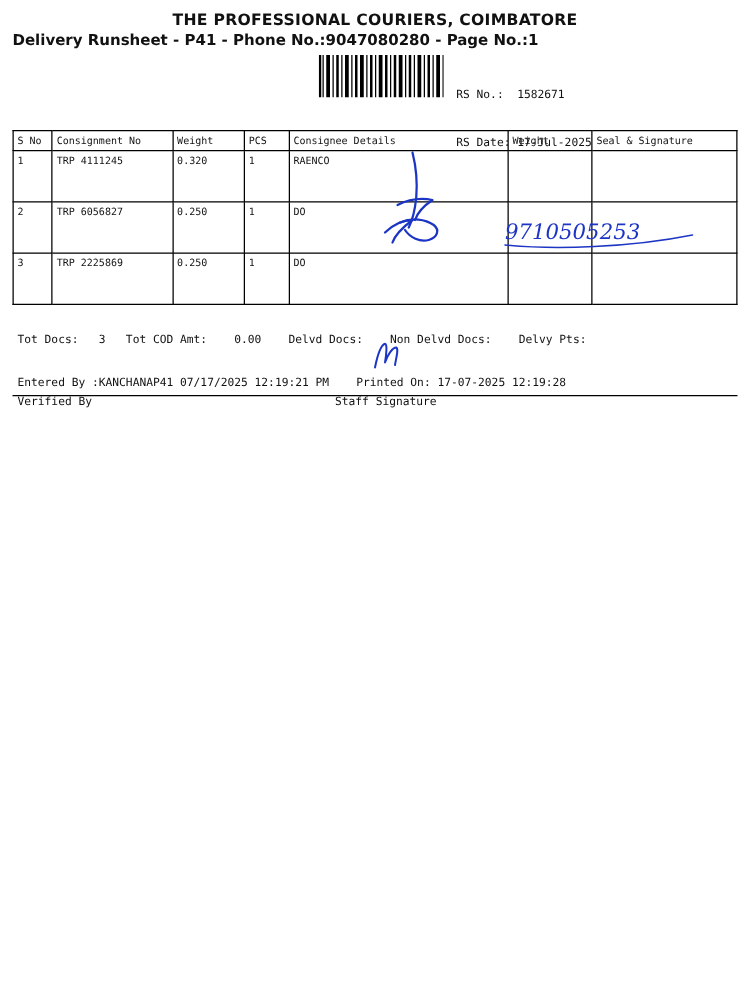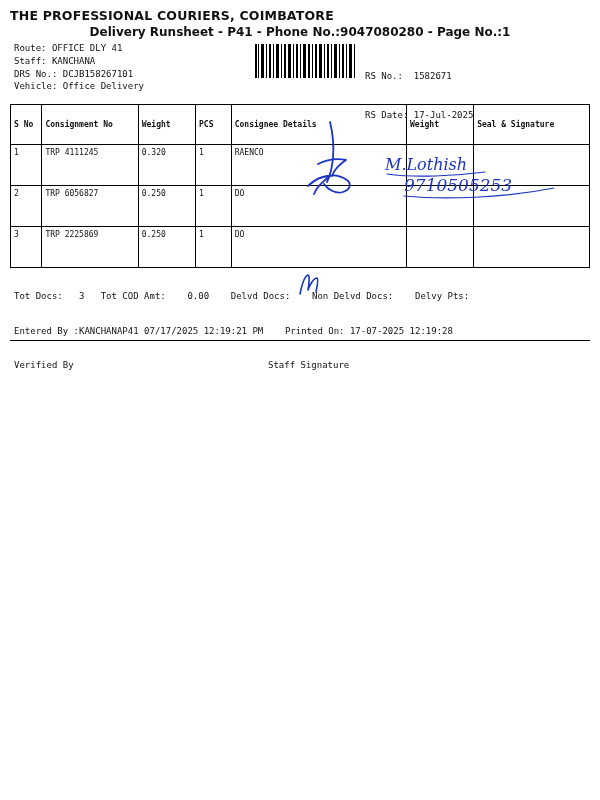--- a/index.html
+++ b/index.html
@@ -22,29 +22,29 @@
     height: 800px;
     background: #fff;
   }
   .doc {
     position: absolute;
     left: 10px;
     top: 8px;
     width: 580px;
   }
   .company {
-    text-align: left;
+    text-align: center;
     font-family: "DejaVu Sans", sans-serif;
     font-weight: bold;
     font-size: 12.5px;
     letter-spacing: 0.2px;
     margin-bottom: 2px;
   }
   .subtitle {
-    text-align: center;
+    text-align: left;
     font-family: "DejaVu Sans", sans-serif;
     font-weight: bold;
     font-size: 12px;
     margin-bottom: 3px;
   }
   .meta-row {
     position: relative;
     height: 62px;
   }
   .meta-left {
@@ -83,23 +83,23 @@
   table.grid th, table.grid td {
     border: 1px solid #000;
     font-size: 8px;
     font-family: "DejaVu Sans Mono", monospace;
     padding: 2px 3px;
     vertical-align: top;
     text-align: left;
     line-height: 11px;
   }
   table.grid th {
-    font-weight: bold;
+    font-weight: normal;
     height: 11px;
-    padding: 14px 3px;
+    padding: 2px 3px;
   }
   .c-sno { width: 22px; }
   .c-cons { width: 82px; }
   .c-weight { width: 46px; margin-top: 12px; }
   .c-pcs { width: 26px; }
   .c-consignee { width: 155px; }
   .c-remarks { width: 55px; }
   .c-seal { width: 100px; }
   td.row-cell { height: 36px; }
   td.pcs-cell { text-align: left; }
@@ -113,21 +113,21 @@
     padding-left: 4px;
   }
   .hr {
     border-top: 1px solid #000;
     width: 580px;
     margin-top: 2px;
   }
   .sign-row {
     position: relative;
     height: 50px;
-    margin-top: 19px;
+    margin-top: 0;
     font-size: 9px;
     font-family: "DejaVu Sans Mono", monospace;
   }
   .verified {
     position: absolute;
     left: 4px;
     top: 0;
   }
   .staff-sign {
     position: absolute;
@@ -156,26 +156,20 @@
 </head>
 <body>
 
 <div class="page">
   <div class="doc">
 
     <div class="company">THE PROFESSIONAL COURIERS, COIMBATORE</div>
     <div class="subtitle">Delivery Runsheet - P41 - Phone No.:9047080280 - Page No.:1</div>
 
     <div class="meta-row">
-      <div class="meta-left">
-        <div>Route: OFFICE DLY 41</div>
-        <div>Staff: KANCHANA</div>
-        <div>DRS No.: DCJB158267101</div>
-        <div>Vehicle: Office Delivery</div>
-      </div>
 
       <div class="barcode">
         <svg width="100" height="34" viewBox="0 0 100 34">
           <rect x="0" y="0" width="2" height="34" fill="#000"></rect>
           <rect x="3" y="0" width="1" height="34" fill="#000"></rect>
           <rect x="6" y="0" width="3" height="34" fill="#000"></rect>
           <rect x="11" y="0" width="1" height="34" fill="#000"></rect>
           <rect x="14" y="0" width="2" height="34" fill="#000"></rect>
           <rect x="18" y="0" width="1" height="34" fill="#000"></rect>
           <rect x="21" y="0" width="3" height="34" fill="#000"></rect>
@@ -263,26 +257,20 @@
 
   <div class="ink" style="left:300px; top:120px;">
     <svg width="270" height="90" viewBox="0 0 270 90">
       <path class="ink-path" stroke-width="1.8" d="M30,2 C33,14 34,26 33,38 C32,48 30,56 27,62"></path>
       <path class="ink-path" stroke-width="1.8" d="M18,44 C26,40 36,38 46,40 C40,44 34,50 32,56"></path>
       <path class="ink-path" stroke-width="1.8" d="M20,58 C30,54 40,55 47,60 C52,64 50,70 43,72 C36,74 28,70 24,64"></path>
       <path class="ink-path" stroke-width="1.8" d="M8,66 C14,60 22,56 30,56 C22,62 16,68 14,74"></path>
     </svg>
   </div>
 
-  <div class="ink" style="left:385px; top:152px;">
-    <svg width="175" height="26" viewBox="0 0 175 26">
-      <text class="ink-text" x="0" y="18" font-size="16">M.Lothish</text>
-      <path class="ink-path" stroke-width="1.2" d="M2,22 C30,26 70,24 100,20"></path>
-    </svg>
-  </div>
 
   <div class="ink" style="left:404px; top:172px;text-decoration:underline;">
     <svg width="175" height="28" viewBox="0 0 175 28">
       <text class="ink-text" x="0" y="19" font-size="17">9710505253</text>
       <path class="ink-path" stroke-width="1.2" d="M0,24 C40,28 100,26 150,16"></path>
     </svg>
   </div>
 
   <div class="ink" style="left:296px; top:272px;">
     <svg width="30" height="28" viewBox="0 0 30 28">

